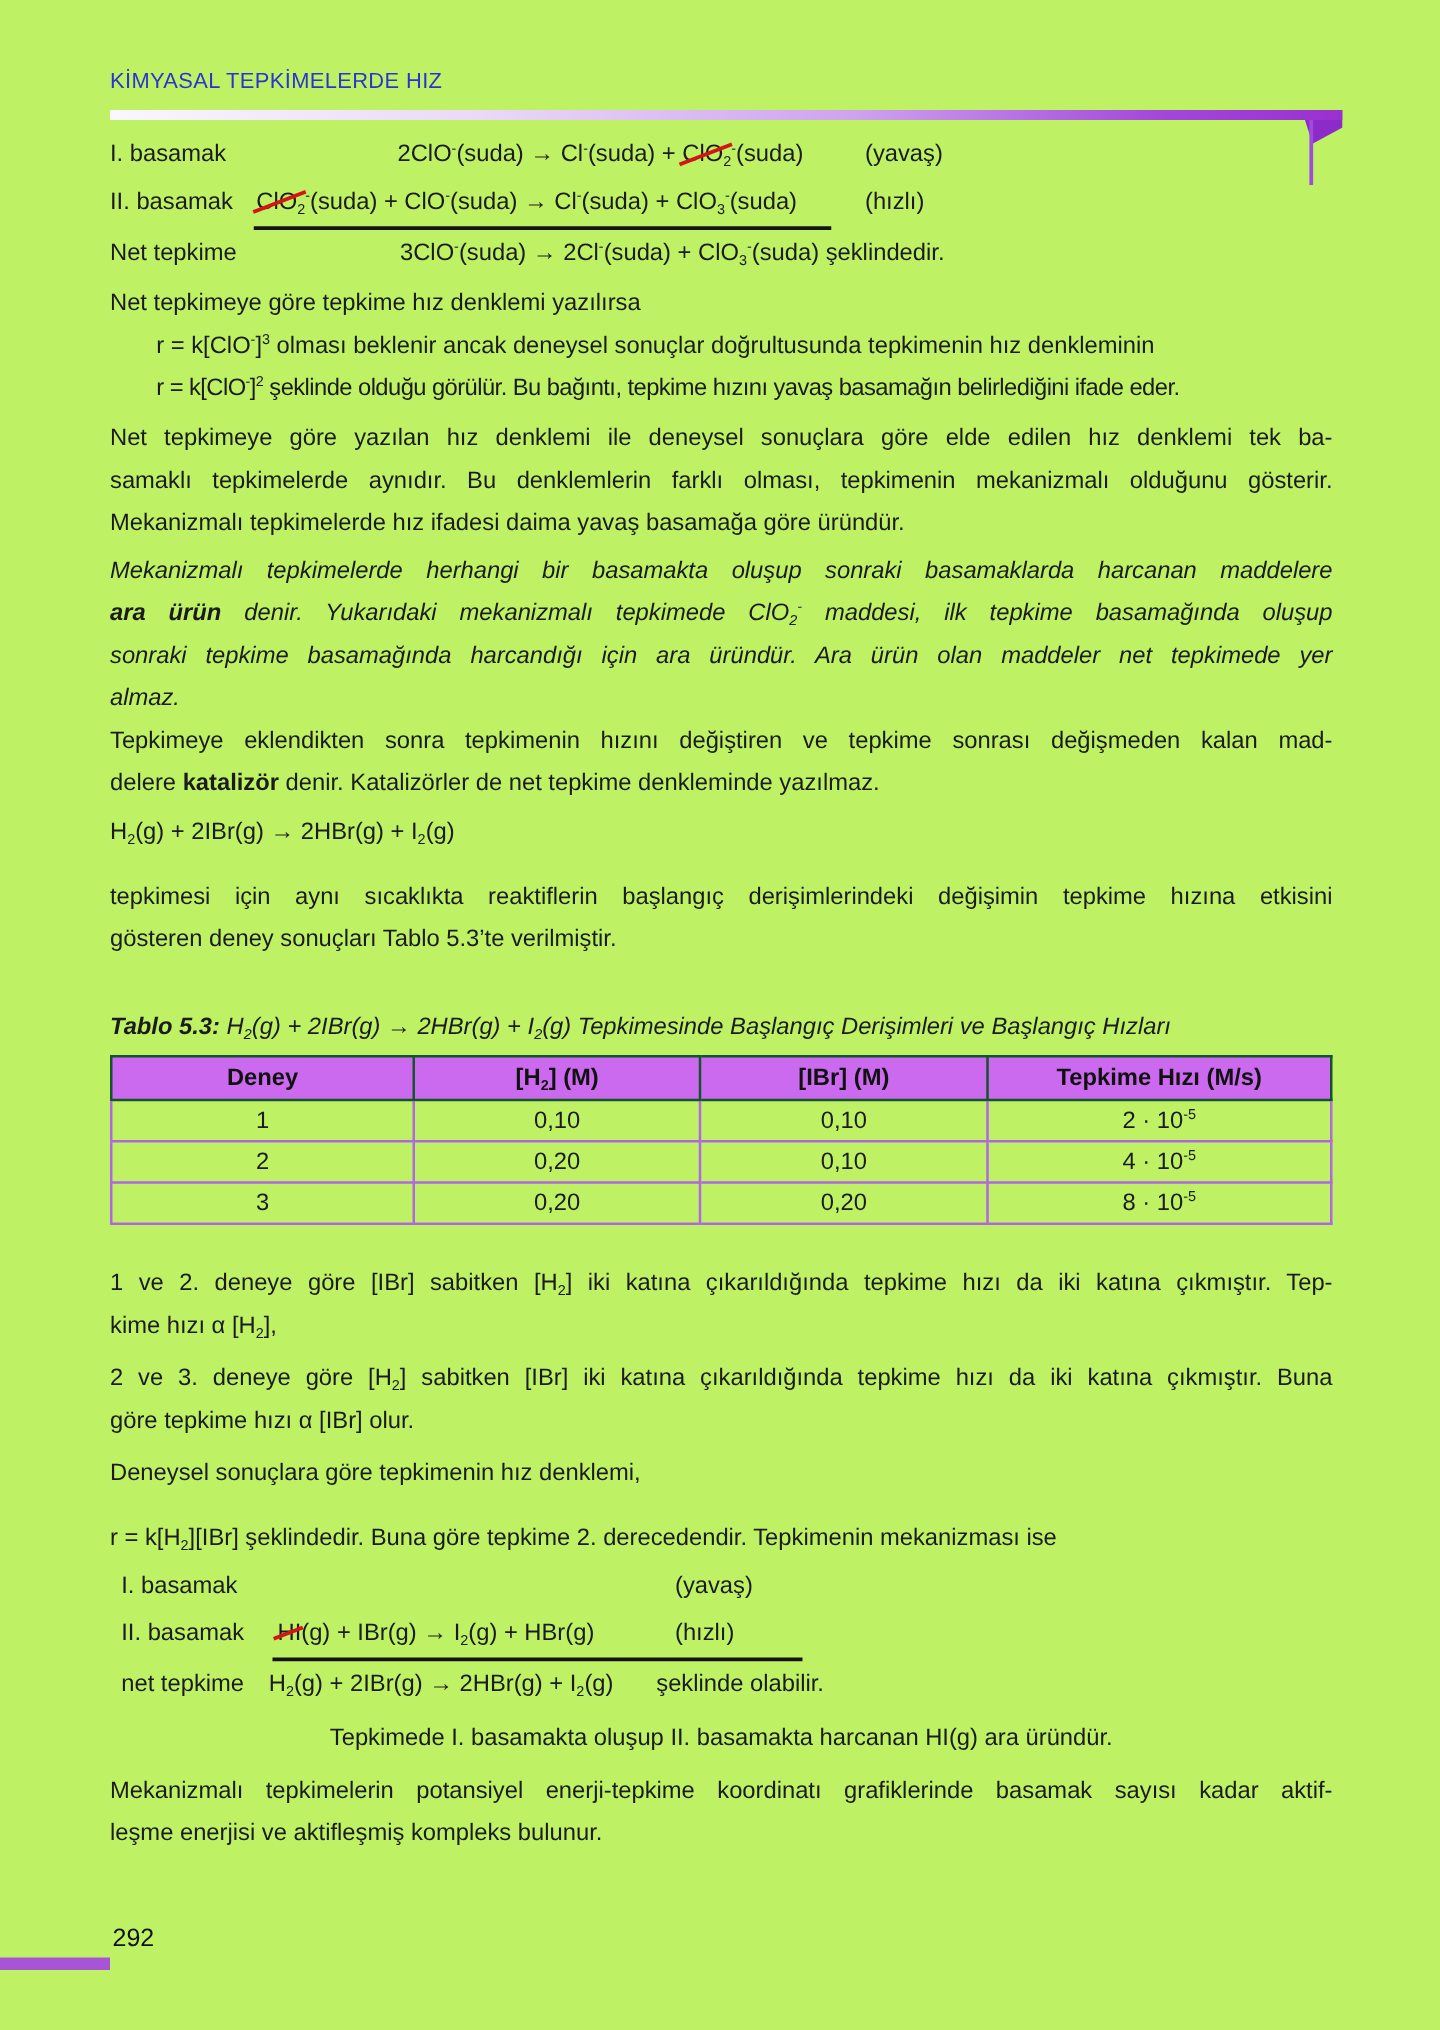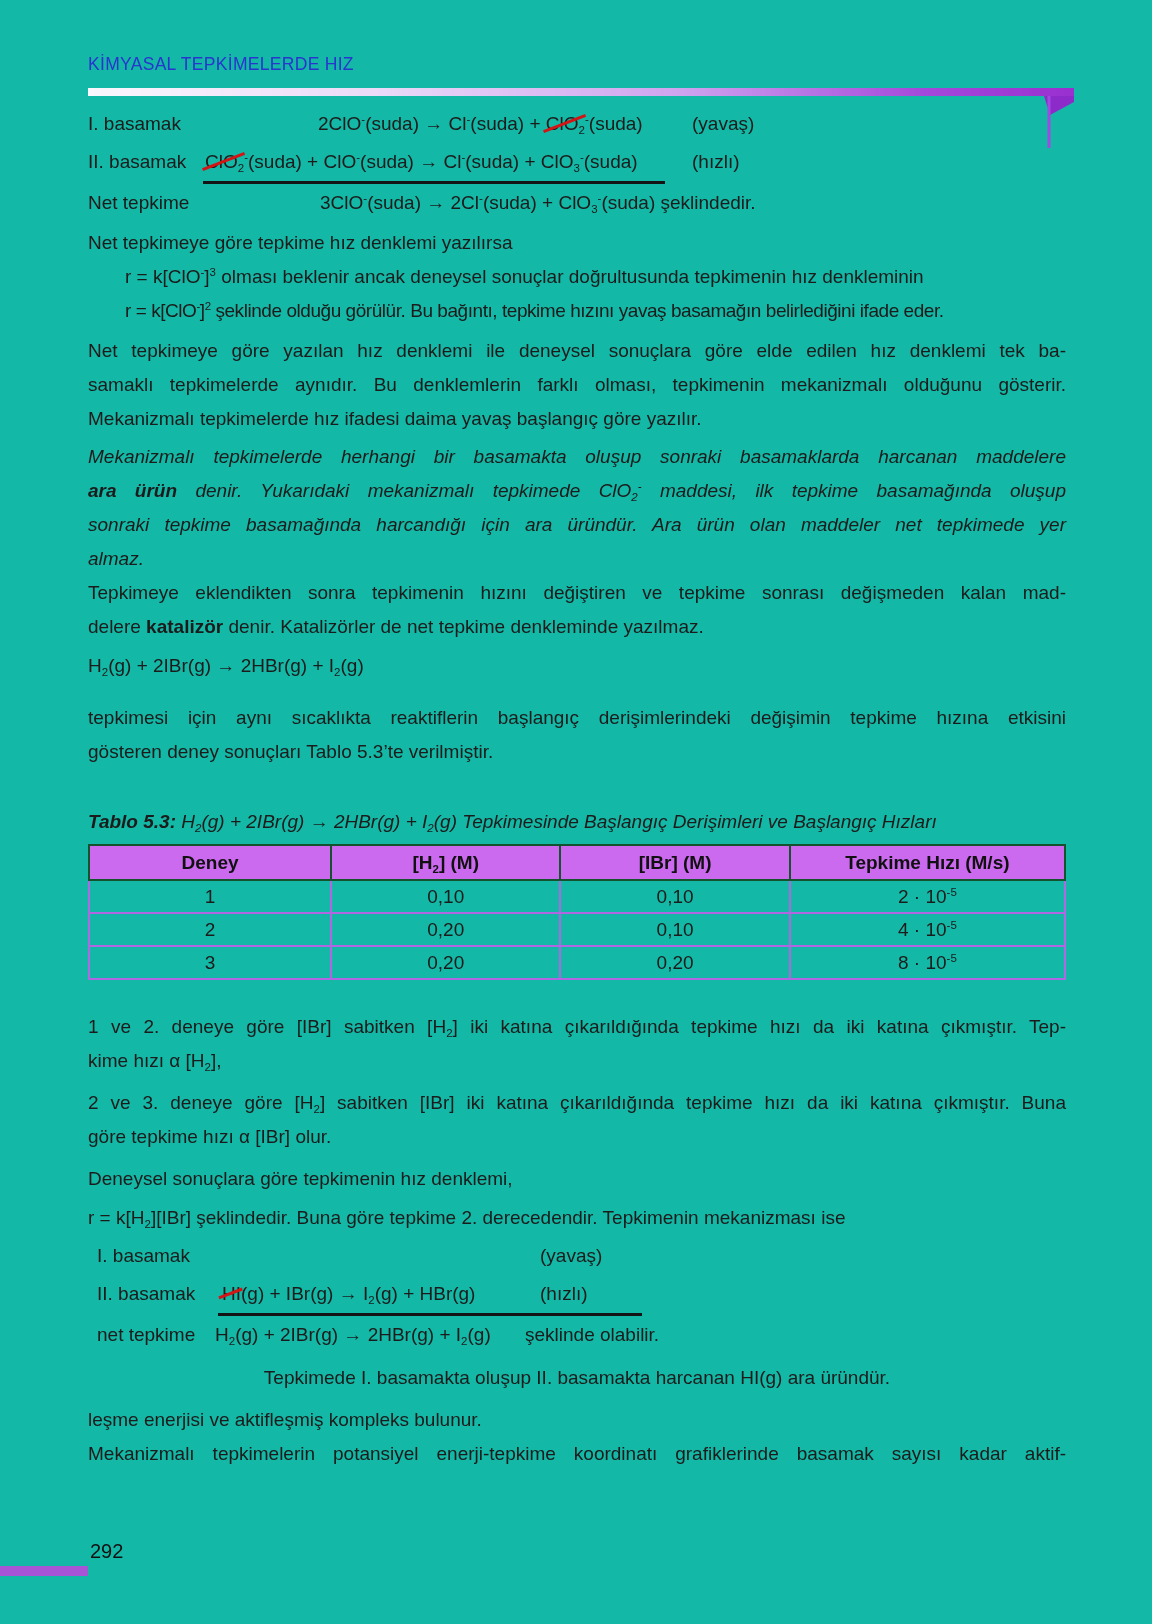--- a/index.html
+++ b/index.html
@@ -1,18 +1,18 @@
 <!DOCTYPE html>
 <html><head>
 <meta charset="utf-8">
 <style>
   * { box-sizing: border-box; }
   html,body { margin:0; padding:0; background:#ffffff; }
   .page {
-    position:relative; width:1152px; height:1624px; background:#14b8a6;
+    position:relative; width:1152px; height:1624px; background:#bef264;
     font-family:"Liberation Sans","DejaVu Sans",sans-serif;
     font-size:19px; color:#1b1b1b; overflow:hidden;
   }
   .content { position:absolute; left:88px; top:54px; width:978px; }
   .title { color:#2a34cf; font-size:17.5px; letter-spacing:.3px; }
   .rulewrap { position:relative; height:8px; margin-top:13px; width:986px; }
   .rule { width:100%; height:8px;
     background:linear-gradient(90deg,#faf7fd 0%,#ead9f8 30%,#cfa4ef 60%,#a348da 85%,#9930d0 100%); }
   .flag { position:absolute; right:0; top:8px; line-height:0; }
   .mech { margin-top:9px; }
@@ -39,21 +39,21 @@
   .tbl th { background:#cb6aef; height:35px; border:2px solid #14532d; font-size:19px; color:#111; }
   .tbl td { height:33px; border:2px solid #b166e2; text-align:center; }
   #p1 { margin-top:4px; }
   #p2 { margin-top:6px; }
   #p3 { margin-top:4px;font-style:italic; }
   #eq3 { margin-top:5px; }
   #p5 { margin-top:18px; }
   #p6 { margin-top:30px; }
   #p7 { margin-top:8px; }
   #p8 { margin-top:8px; }
-  #p9 { margin-top:5px; }
+  #p9 { margin-top:18px; }
   #mech2 { margin-top:2px; }
   #p10 { margin-top:7px;text-align:center; }
   #p11 { margin-top:8px; }
   .footer-bar { position:absolute; left:0; top:1566px; width:88px; height:10px; background:#a854d7; }
   .page-num { position:absolute; left:90px; top:1540px; font-size:20px; color:#111; }
 </style>
 </head>
 <body>
 
 <div class="page">
@@ -89,21 +89,21 @@
       </div>
     </div>
 
     <div class="para" id="p1">Net tepkimeye göre tepkime hız denklemi yazılırsa</div>
     <div class="eqline indent" id="eq1">r = k[ClO<sup>-</sup>]<sup>3</sup> olması beklenir ancak deneysel sonuçlar doğrultusunda tepkimenin hız denkleminin</div>
     <div class="eqline indent condensed" id="eq2">r = k[ClO<sup>-</sup>]<sup>2</sup> şeklinde olduğu görülür. Bu bağıntı, tepkime hızını yavaş basamağın belirlediğini ifade eder.</div>
 
     <div class="para" id="p2">
       <div class="ln j">Net tepkimeye göre yazılan hız denklemi ile deneysel sonuçlara göre elde edilen hız denklemi tek ba-</div>
       <div class="ln j">samaklı tepkimelerde aynıdır. Bu denklemlerin farklı olması, tepkimenin mekanizmalı olduğunu gösterir.</div>
-      <div class="ln">Mekanizmalı tepkimelerde hız ifadesi daima yavaş başlangıç göre yazılır.</div>
+      <div class="ln">Mekanizmalı tepkimelerde hız ifadesi daima yavaş basamağa göre üründür.</div>
     </div>
 
     <div class="para" id="p3">
       <div class="ln j">Mekanizmalı tepkimelerde herhangi bir basamakta oluşup sonraki basamaklarda harcanan maddelere</div>
       <div class="ln j"><b>ara ürün</b> denir. Yukarıdaki mekanizmalı tepkimede ClO<sub>2</sub><sup>-</sup> maddesi, ilk tepkime basamağında oluşup</div>
       <div class="ln j">sonraki tepkime basamağında harcandığı için ara üründür. Ara ürün olan maddeler net tepkimede yer</div>
       <div class="ln">almaz.</div>
     </div>
 
     <div class="para" id="p4">
@@ -184,21 +184,21 @@
       <div class="mrow">
         <span style="left:9px">net tepkime</span>
         <span style="left:127px">H<sub>2</sub>(g) + 2IBr(g) → 2HBr(g) + I<sub>2</sub>(g)</span>
         <span style="left:437px">şeklinde olabilir.</span>
       </div>
     </div>
 
     <div class="para" id="p10">Tepkimede I. basamakta oluşup II. basamakta harcanan HI(g) ara üründür.</div>
 
     <div class="para" id="p11">
+      <div class="ln j">Mekanizmalı tepkimelerin potansiyel enerji-tepkime koordinatı grafiklerinde basamak sayısı kadar aktif-</div>
       <div class="ln">leşme enerjisi ve aktifleşmiş kompleks bulunur.</div>
-      <div class="ln j">Mekanizmalı tepkimelerin potansiyel enerji-tepkime koordinatı grafiklerinde basamak sayısı kadar aktif-</div>
     </div>
 
   </div>
 
   <div class="page-num">292</div>
   <div class="footer-bar"></div>
 </div>
 
 </body></html>

